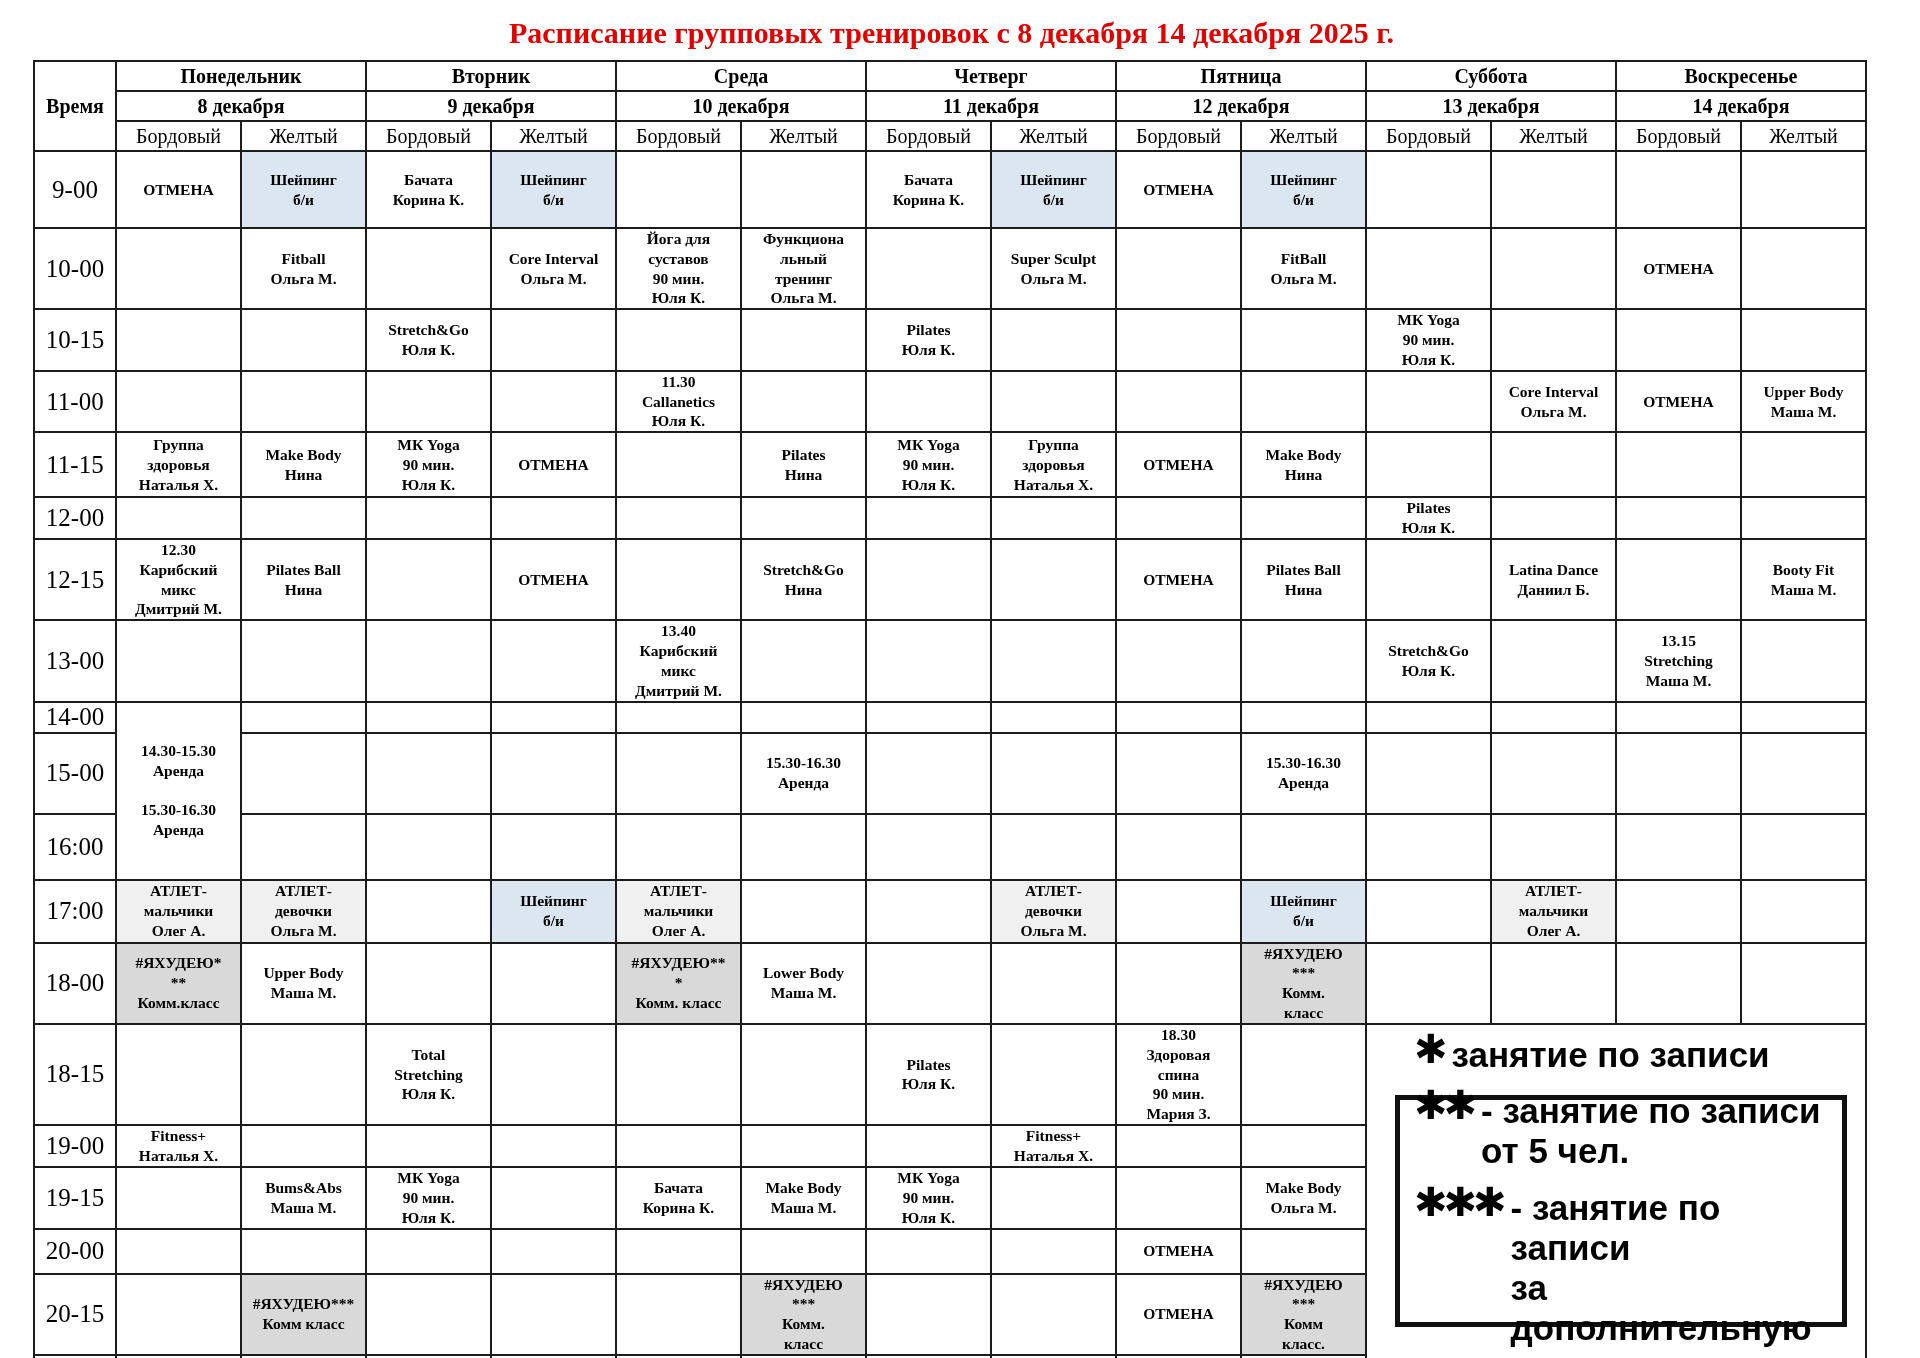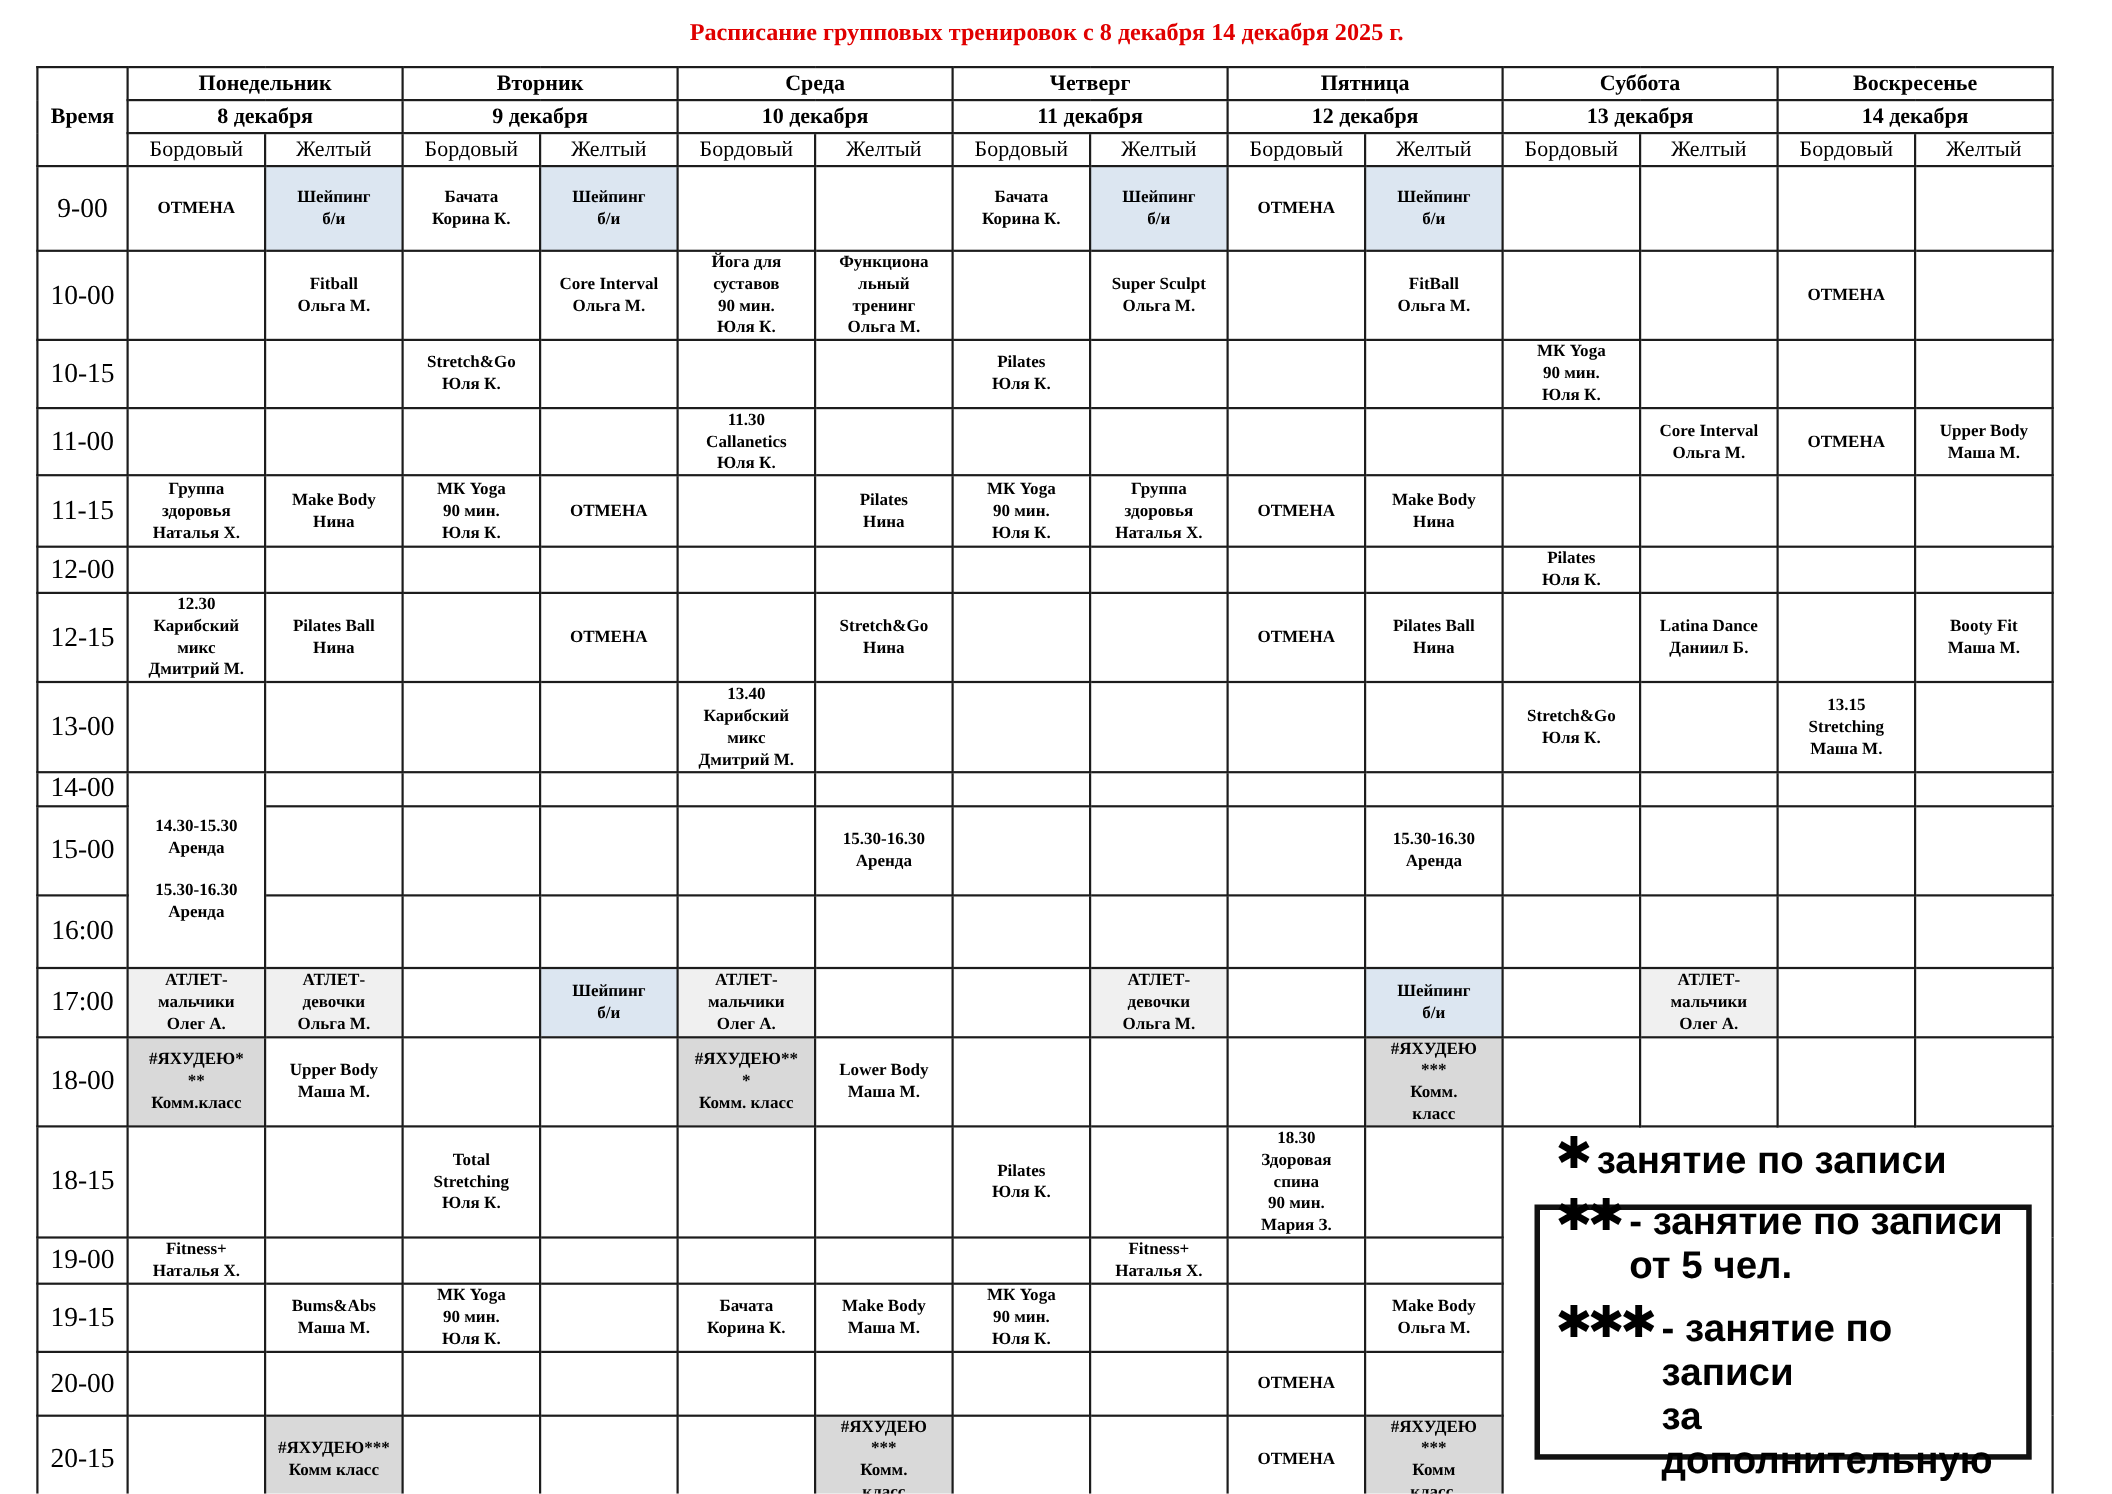--- a/index.html
+++ b/index.html
@@ -1,19 +1,19 @@
 <!DOCTYPE html>
 <html style="--accent-red: #e00000; --cell-blue: #dce6f1; --cell-gray-light: #f0f0f0; --cell-gray: #d9d9d9;"><head>
 <meta charset="utf-8">
 <style>
   html,body{margin:0;padding:0;background:#ffffff;}
   #page{position:relative;width:1920px;height:1358px;background:#fff;overflow:hidden;
         font-family:"Liberation Serif","DejaVu Serif",serif;color:#000;}
   #title{position:absolute;top:16px;left:33px;width:1837px;text-align:center;
-         font-size:22px;font-weight:bold;color:var(--accent-red,#e00000);}
+         font-size:30px;font-weight:bold;color:var(--accent-red,#e00000);}
   #sched{position:absolute;top:60px;left:33px;border-collapse:collapse;table-layout:fixed;}
   #sched td,#sched th{border:2px solid #1c1c1c;padding:0 2px;text-align:center;vertical-align:middle;
          white-space:pre-line;overflow:hidden;}
   #sched thead th{font-size:20px;}
   th.day-name,th.date-cell{font-weight:bold;height:28px;margin-left:40px;}
   th.hall{font-weight:normal;font-size:19px;height:28px;}
   th.time-head{font-weight:bold;font-size:22px;}
   td.time{font-size:25px;font-weight:normal;}
   td.cell{font-size:15.5px;font-weight:bold;line-height:1.28;}
   td.bg-b{background:var(--cell-blue,#dce6f1);}
@@ -449,21 +449,21 @@
           <td class="cell">Make Body
 Маша М.</td>
           <td class="cell">МК Yoga
 90 мин.
 Юля К.</td>
           <td class="cell"></td>
           <td class="cell"></td>
           <td class="cell">Make Body
 Ольга М.</td>
         </tr>
-        <tr style="height: 58px;">
+        <tr style="height: 45px;">
           <td class="time">20-00</td>
           <td class="cell"></td>
           <td class="cell"></td>
           <td class="cell"></td>
           <td class="cell"></td>
           <td class="cell"></td>
           <td class="cell"></td>
           <td class="cell"></td>
           <td class="cell"></td>
           <td class="cell">ОТМЕНА</td>

